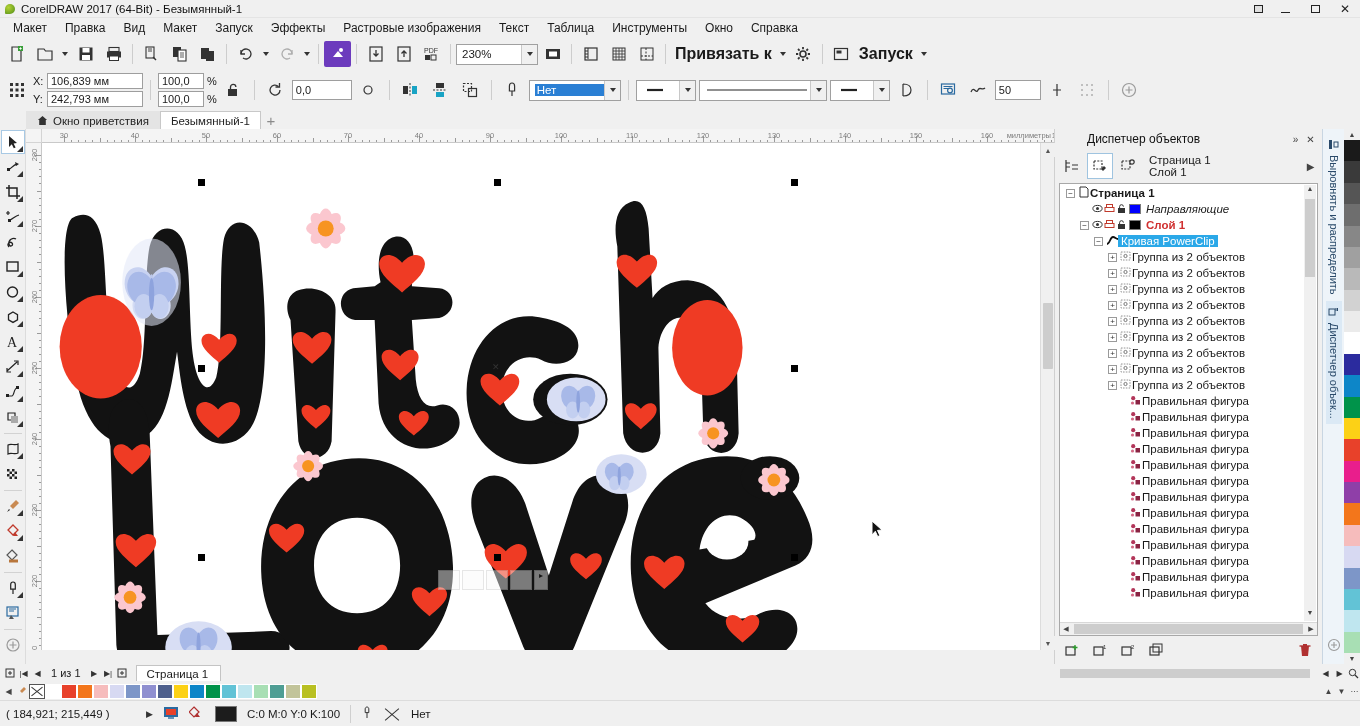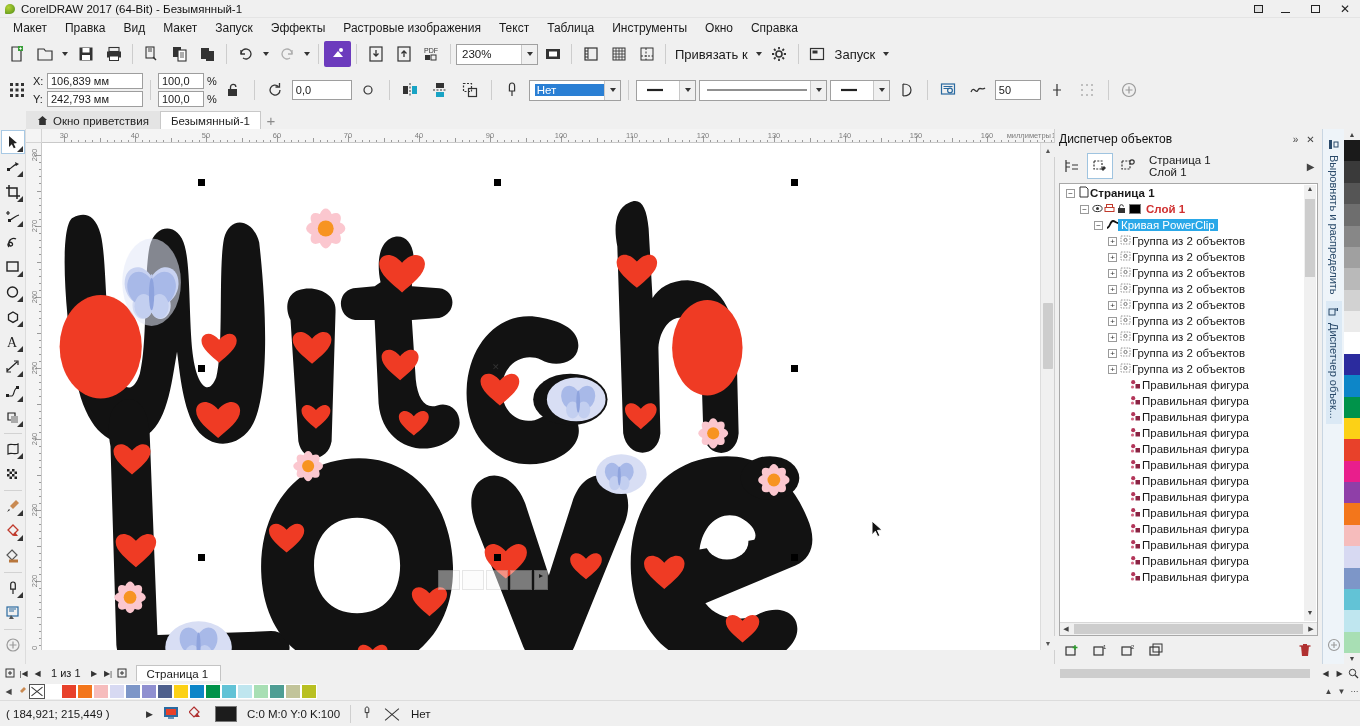--- a/index.html
+++ b/index.html
@@ -49,21 +49,21 @@
   .tb-btn.disabled { opacity:.35; }
   .tb-btn.active-purple { background:#6c3bbd; border-radius:2px; }
   .tb-sep { width:1px; height:20px; background:#cdcdcd; margin:0 4px; }
   .caret { width:0;height:0;border-left:3.5px solid transparent;border-right:3.5px solid transparent;
            border-top:4px solid #333; margin-left:1px; }
   .tb-split { display:flex; align-items:center; }
   .tb-arrow { width:13px; height:26px; display:flex; align-items:center; justify-content:center; }
 
   .glyph { width:18px;height:18px; display:block; }
   .glyph svg{ width:18px;height:18px; display:block; }
-  .lbl { font-size:13px; padding:0 4px; }
+  .lbl { font-size:16px; padding:0 4px;font-weight:bold; }
 
   .combo {
     height:21px; border:1px solid #a0a0a0; background:#fff; display:flex; align-items:center;
     font-size:11.5px; padding-left:5px; min-width:60px;
   }
   .combo .cval{ flex:1; }
   .combo .cbtn{ width:16px; height:19px; background:#f0f0f0; border-left:1px solid #c8c8c8;
                 display:flex; align-items:center; justify-content:center; }
 
   
@@ -154,21 +154,21 @@
   .swatches { display:flex; height:15px; }
   .sw { width:16px; height:15px; border:1px solid #fff; }
   .sw.none { background:#fff; position:relative; border:1px solid #555; }
   .sw.none::before,.sw.none::after{ content:""; position:absolute; left:0; top:50%; width:100%; height:1px;
      background:#333; }
   .sw.none::before{ transform:rotate(38deg);} .sw.none::after{ transform:rotate(-38deg);}
 
   
   .docker { width:268px; background:#f0f0f0; display:flex; flex-direction:column;
             border-left:1px solid #d0d0d0; }
-  .docker-head { height:20px; display:flex; align-items:center; padding:0 4px; }
+  .docker-head { height:20px; display:flex; align-items:center; padding:0 4px;margin-left:28px; }
   .docker-title { flex:1; font-size:12px; color:#111; }
   .dk-btn { width:15px;height:16px; display:flex;align-items:center;justify-content:center; font-size:10px; color:#444;}
   .docker-toolrow { height:34px; display:flex; align-items:center; padding:0 4px; gap:2px; }
   .dtool { width:26px;height:26px; display:flex;align-items:center;justify-content:center;
            border:1px solid transparent; }
   .dtool.sel { background:#fff; border-color:#9fc4e0; }
   .pagelayer { flex:1; font-size:11.5px; line-height:12px; padding-left:6px; }
   .tree {
     flex:1; background:#fff; border:1px solid #a8a8a8; margin:0 4px; overflow:hidden;
     position:relative; display:flex; flex-direction:column;
@@ -1214,20 +1214,37 @@
       <div class="tree">
         <div class="tree-inner" id="tree-inner">
             <div class="trow" style="padding-left: 6px;">
               <span class="exp">−</span>
               <span class="eye"><svg width="12" height="12" viewBox="0 0 12 12">
                   <path d="M2 1h6l2 2v8H2z" fill="none" stroke="#333" stroke-width="1"></path>
                 </svg></span>
               <span class="tlabel" style="font-weight: bold;">Страница 1</span>
             </div>
             <div class="trow" style="padding-left: 20px;">
+              <span style="width: 12px; flex: 0 0 auto;"></span>
+              <span class="eye"><svg width="11" height="11" viewBox="0 0 11 11">
+                  <ellipse cx="5.5" cy="5.5" rx="4.6" ry="3.1" fill="none" stroke="#333" stroke-width="1"></ellipse>
+                  <circle cx="5.5" cy="5.5" r="1.5" fill="#333"></circle>
+                </svg></span>
+              <span class="eye"><svg width="11" height="11" viewBox="0 0 11 11">
+                  <rect x="2.5" y="1.5" width="6" height="3" fill="none" stroke="#c0392b" stroke-width="1"></rect>
+                  <rect x="1" y="4.5" width="9" height="4" fill="none" stroke="#c0392b" stroke-width="1"></rect>
+                </svg></span>
+              <span class="lockico"><svg width="11" height="11" viewBox="0 0 11 11">
+                  <rect x="2" y="5" width="7" height="5" fill="#333"></rect>
+                  <path d="M3.6 5V3.6a1.9 1.9 0 0 1 3.8 0" fill="none" stroke="#333" stroke-width="1"></path>
+                </svg></span>
+              <span class="colchip" style="background: rgb(0, 0, 255);"></span>
+              <span class="tlabel" style="font-style: italic;">Направляющие</span>
+            </div>
+            <div class="trow" style="padding-left: 20px;">
               <span class="exp">−</span>
               <span class="eye"><svg width="11" height="11" viewBox="0 0 11 11">
                   <ellipse cx="5.5" cy="5.5" rx="4.6" ry="3.1" fill="none" stroke="#333" stroke-width="1"></ellipse>
                   <circle cx="5.5" cy="5.5" r="1.5" fill="#333"></circle>
                 </svg></span>
               <span class="eye"><svg width="11" height="11" viewBox="0 0 11 11">
                   <rect x="2.5" y="1.5" width="6" height="3" fill="none" stroke="#c0392b" stroke-width="1"></rect>
                   <rect x="1" y="4.5" width="9" height="4" fill="none" stroke="#c0392b" stroke-width="1"></rect>
                 </svg></span>
               <span class="lockico"><svg width="11" height="11" viewBox="0 0 11 11">

